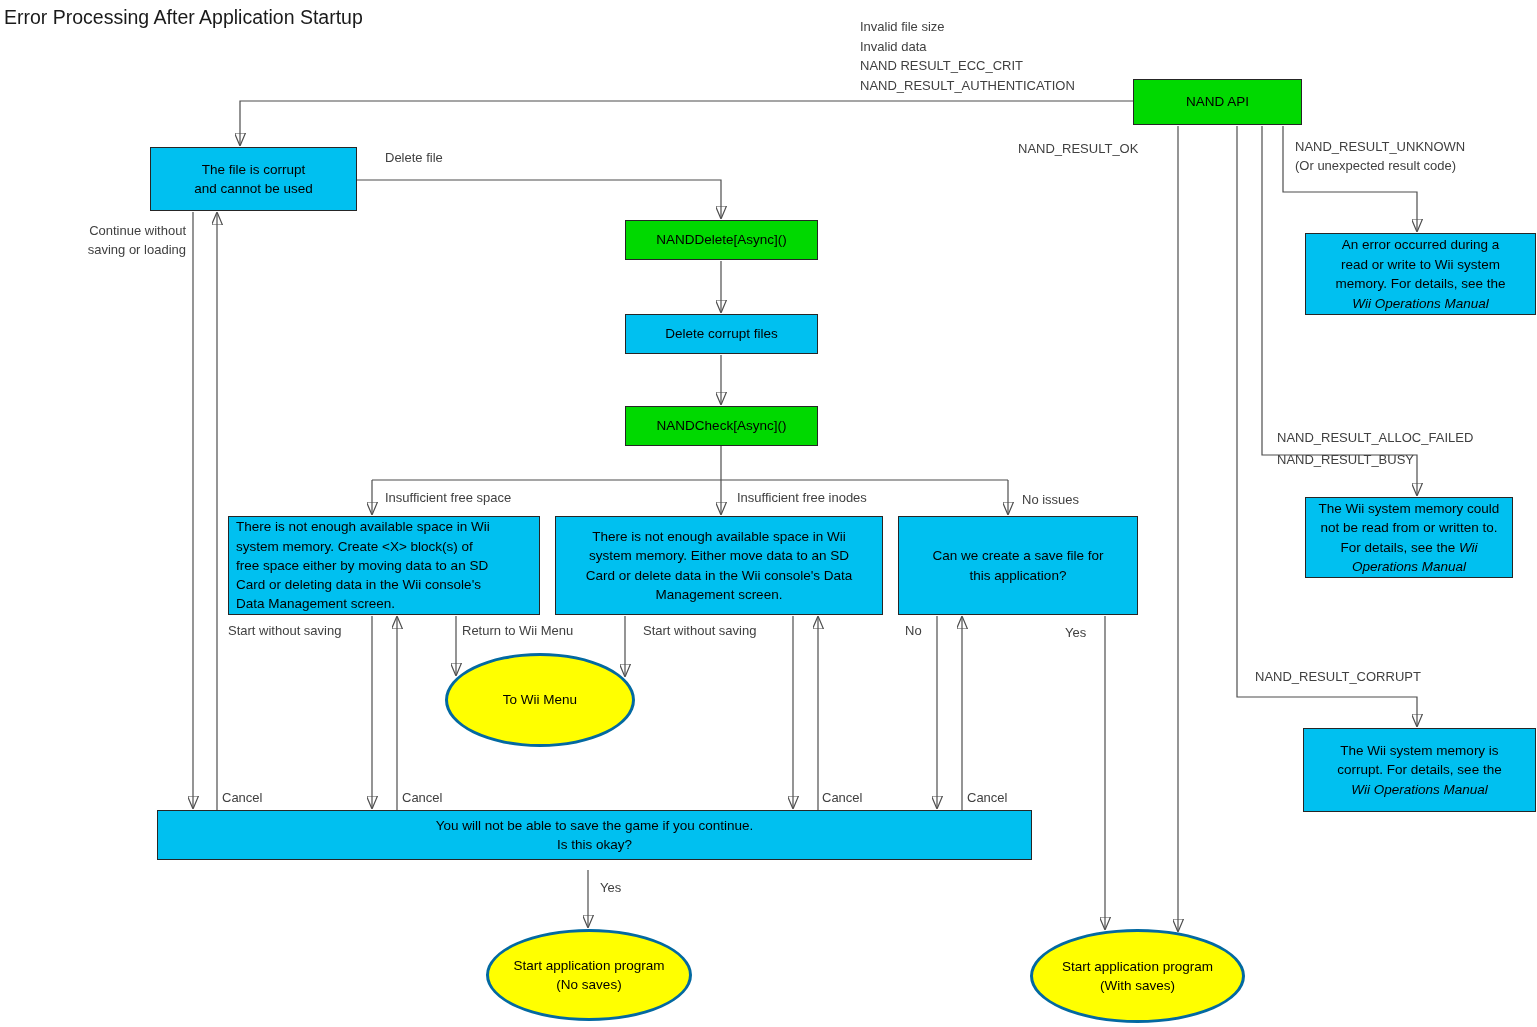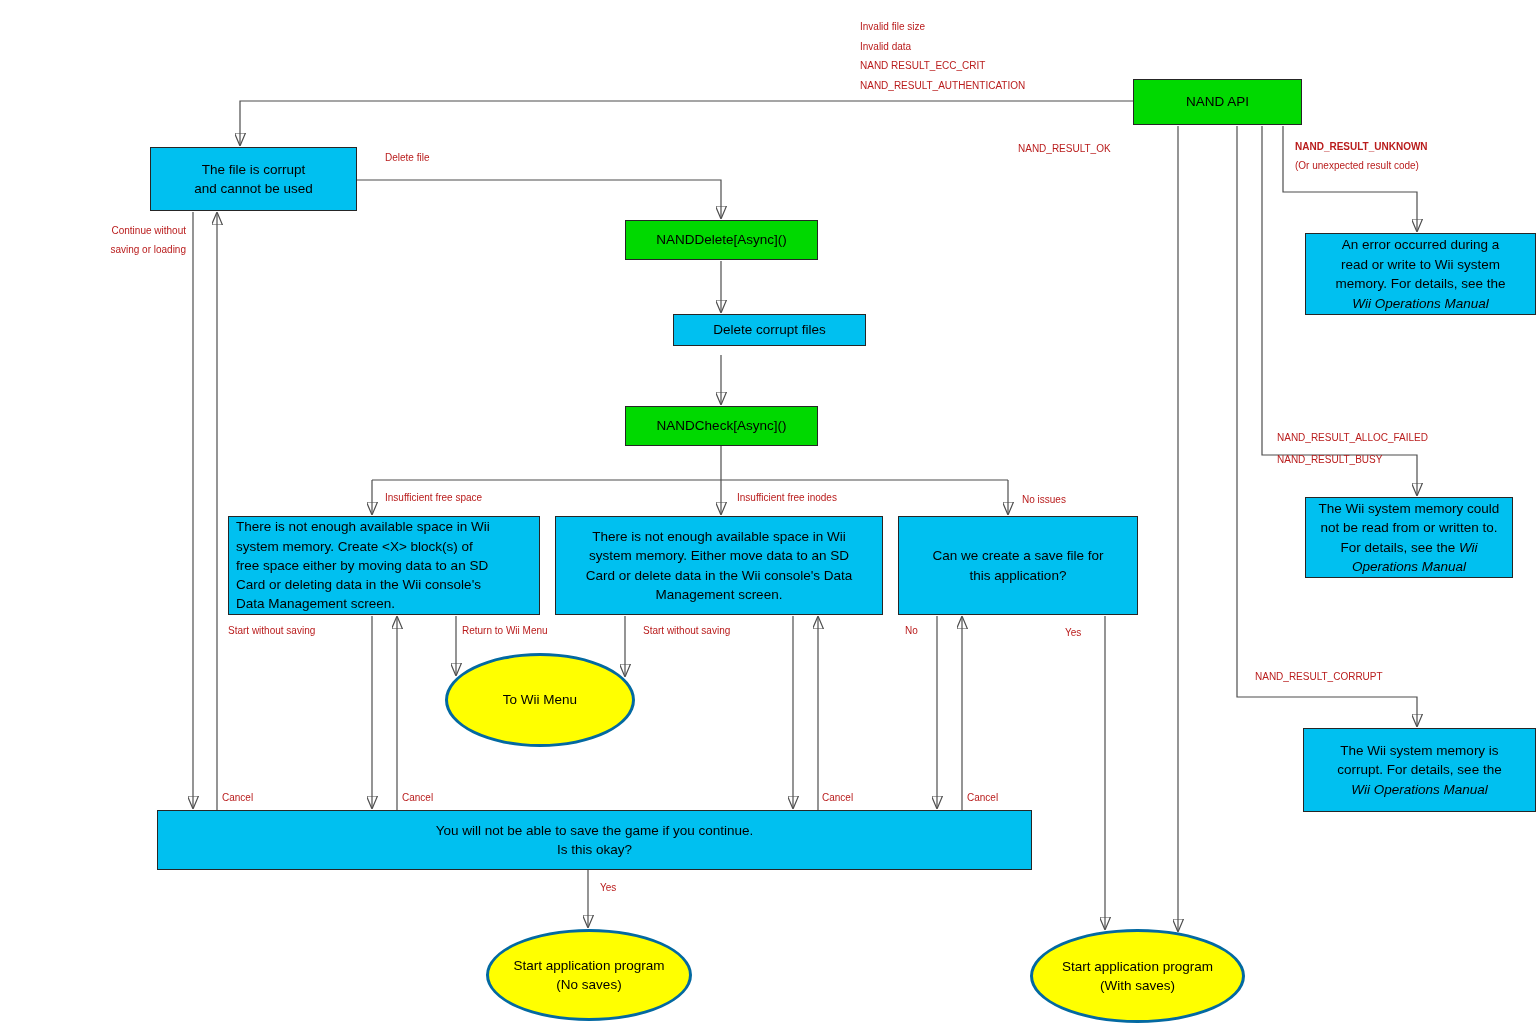--- a/index.html
+++ b/index.html
@@ -12,33 +12,34 @@
   .node{
     position:absolute;box-sizing:border-box;border:1px solid #262626;
     display:flex;align-items:center;justify-content:center;text-align:center;
     font-size:13.5px;line-height:19.5px;color:#000;
   }
   .green{background:#00d900;}
   .cyan{background:#00c0f0;}
   .ellipse{background:#ffff00;border-radius:50%;border:3px solid #0369a1;}
   .align-left{justify-content:flex-start;text-align:left;padding:0 7px;line-height:19.2px;}
   .lbl{
-    position:absolute;font-size:10px;line-height:19px;white-space:nowrap;color:#b91c1c;
+    position:absolute;font-size:13px;line-height:19px;white-space:nowrap;color:#404040;
   }
   .lbl.right{text-align:right;}
   #title{
     position:absolute;left:4px;top:6px;font-size:19.5px;color:#1a1a1a;letter-spacing:0;
   }
   i{font-style:italic;margin-top:27px;}
 </style>
 </head>
 <body>
 
 <div id="canvas">
 
+  <div id="title">Error Processing After Application Startup</div>
 
   <svg id="edges" viewBox="0 0 1537 1027">
     <defs>
       <marker id="arr" markerUnits="userSpaceOnUse" markerWidth="13" markerHeight="11" viewBox="0 0 13 11" refX="12" refY="5.5" orient="auto">
         <path d="M0,0 L13,5.5 L0,11 Z" fill="#0a0a0a" stroke="none"></path>
       </marker>
     </defs>
     <path d="M1133 101 H240 V145" marker-end="url(#arr)"></path>
     <path d="M352 180 H721 V218" marker-end="url(#arr)"></path>
     <path d="M721 261 V312" marker-end="url(#arr)"></path>
@@ -73,21 +74,21 @@
     <div>
       <span>The file is corrupt</span><br>
       <span>and cannot be used</span>
     </div>
   </div>
 
   <div class="node green" style="left:625px;top:220px;width:193px;height:40px;">
     <span>NANDDelete[Async]()</span>
   </div>
 
-  <div class="node cyan" style="left:625px;top:314px;width:193px;height:32px;margin-left:48px;">
+  <div class="node cyan" style="left:625px;top:314px;width:193px;height:40px;">
     <span>Delete corrupt files</span>
   </div>
 
   <div class="node green" style="left:625px;top:406px;width:193px;height:40px;">
     <span>NANDCheck[Async]()</span>
   </div>
 
   <div class="node cyan align-left" style="left:228px;top:516px;width:312px;height:99px;">
     <div>
       <span>There is not enough available space in Wii</span><br>
@@ -111,21 +112,21 @@
     <div>
       <span>Can we create a save file for</span><br>
       <span>this application?</span>
     </div>
   </div>
 
   <div class="node ellipse" style="left:445px;top:653px;width:190px;height:94px;">
     <span>To Wii Menu</span>
   </div>
 
-  <div class="node cyan" style="left:157px;top:810px;width:875px;height:60px;">
+  <div class="node cyan" style="left:157px;top:810px;width:875px;height:50px;">
     <div>
       <span>You will not be able to save the game if you continue.</span><br>
       <span>Is this okay?</span>
     </div>
   </div>
 
   <div class="node ellipse" style="left:486px;top:929px;width:206px;height:92px;">
     <div>
       <span>Start application program</span><br>
       <span>(No saves)</span>
@@ -163,21 +164,21 @@
       <span>corrupt. For details, see the</span><br>
       <i><span>Wii Operations Manual</span></i>
     </div>
   </div>
 
   <span class="lbl" style="left:860px;top:17px;">Invalid file size</span>
   <span class="lbl" style="left:860px;top:37px;">Invalid data</span>
   <span class="lbl" style="left:860px;top:56px;">NAND RESULT_ECC_CRIT</span>
   <span class="lbl" style="left:860px;top:76px;">NAND_RESULT_AUTHENTICATION</span>
   <span class="lbl" style="left:1018px;top:139px;">NAND_RESULT_OK</span>
-  <span class="lbl" style="left:1295px;top:137px;font-weight:bold;">NAND_RESULT_UNKNOWN</span>
+  <span class="lbl" style="left:1295px;top:137px;">NAND_RESULT_UNKNOWN</span>
   <span class="lbl" style="left:1295px;top:156px;">(Or unexpected result code)</span>
   <span class="lbl" style="left:1277px;top:407px;margin-top:43px;">NAND_RESULT_BUSY</span>
   <span class="lbl" style="left:1277px;top:428px;">NAND_RESULT_ALLOC_FAILED</span>
   <span class="lbl" style="left:1255px;top:667px;">NAND_RESULT_CORRUPT</span>
   <span class="lbl" style="left:385px;top:148px;">Delete file</span>
   <div class="lbl right" style="left:38px;top:221px;width:148px;">
     <span>Continue without</span><br>
     <span>saving or loading</span>
   </div>
   <span class="lbl" style="left:385px;top:488px;">Insufficient free space</span>

